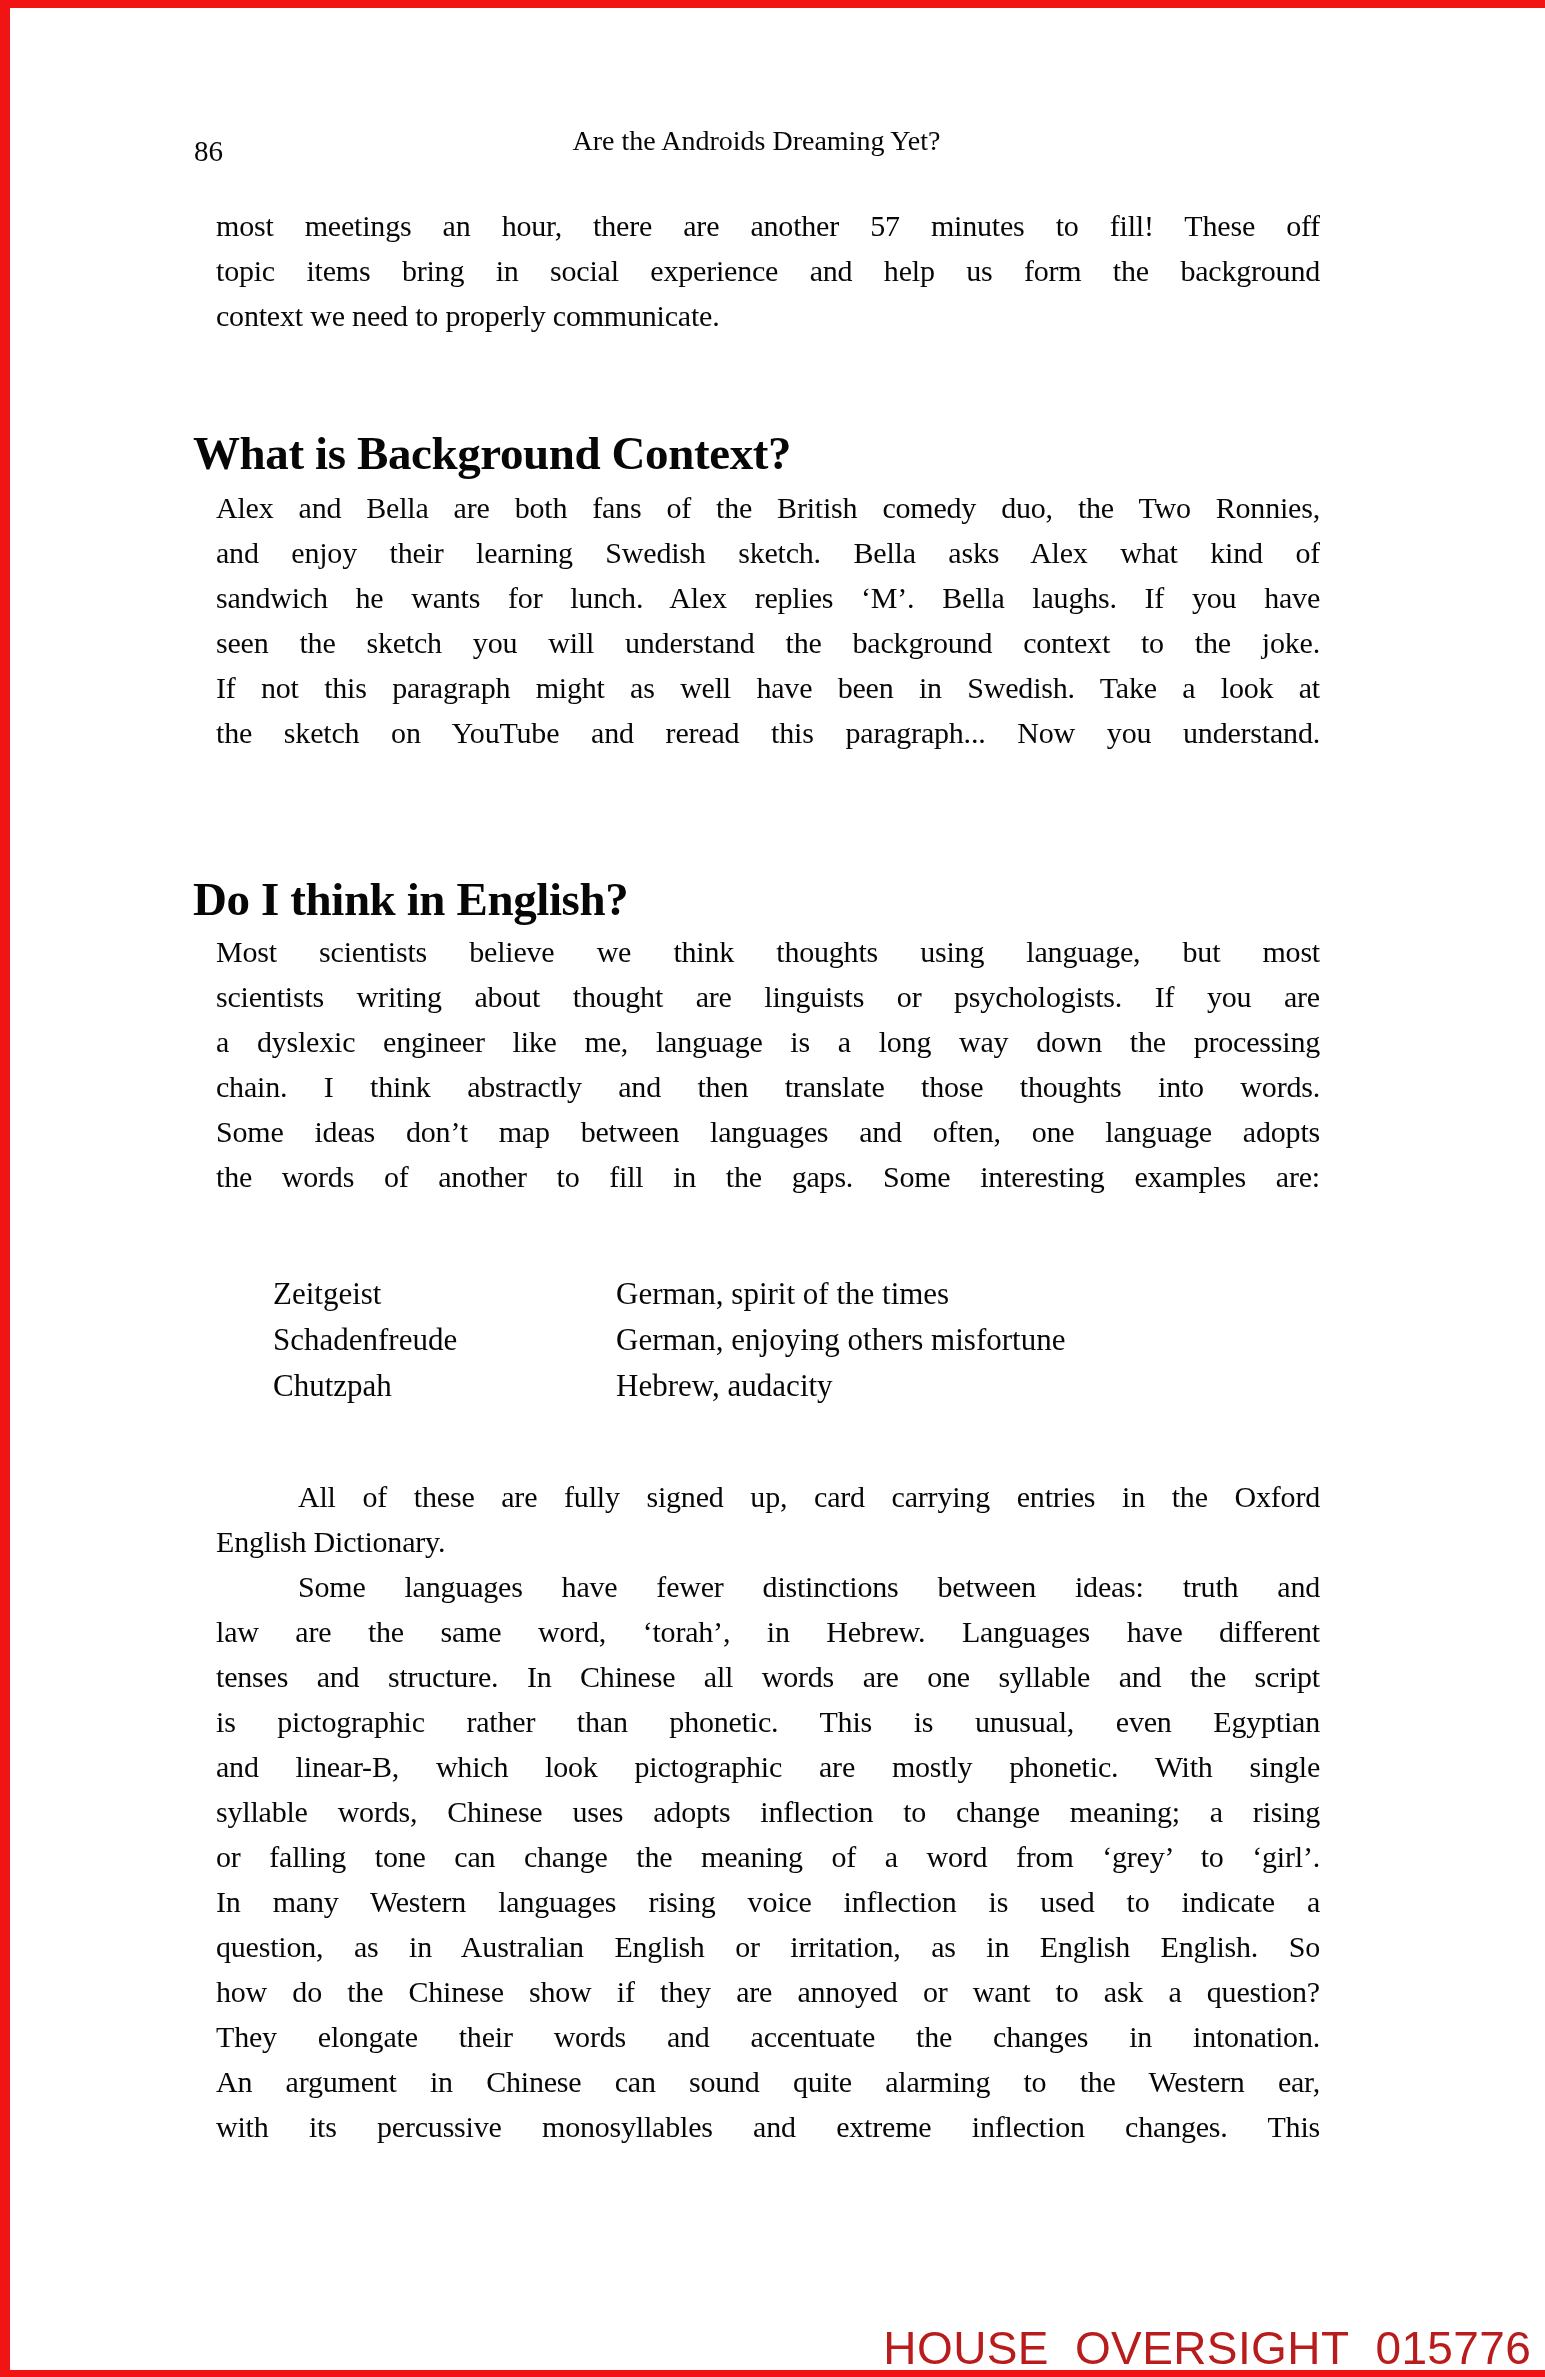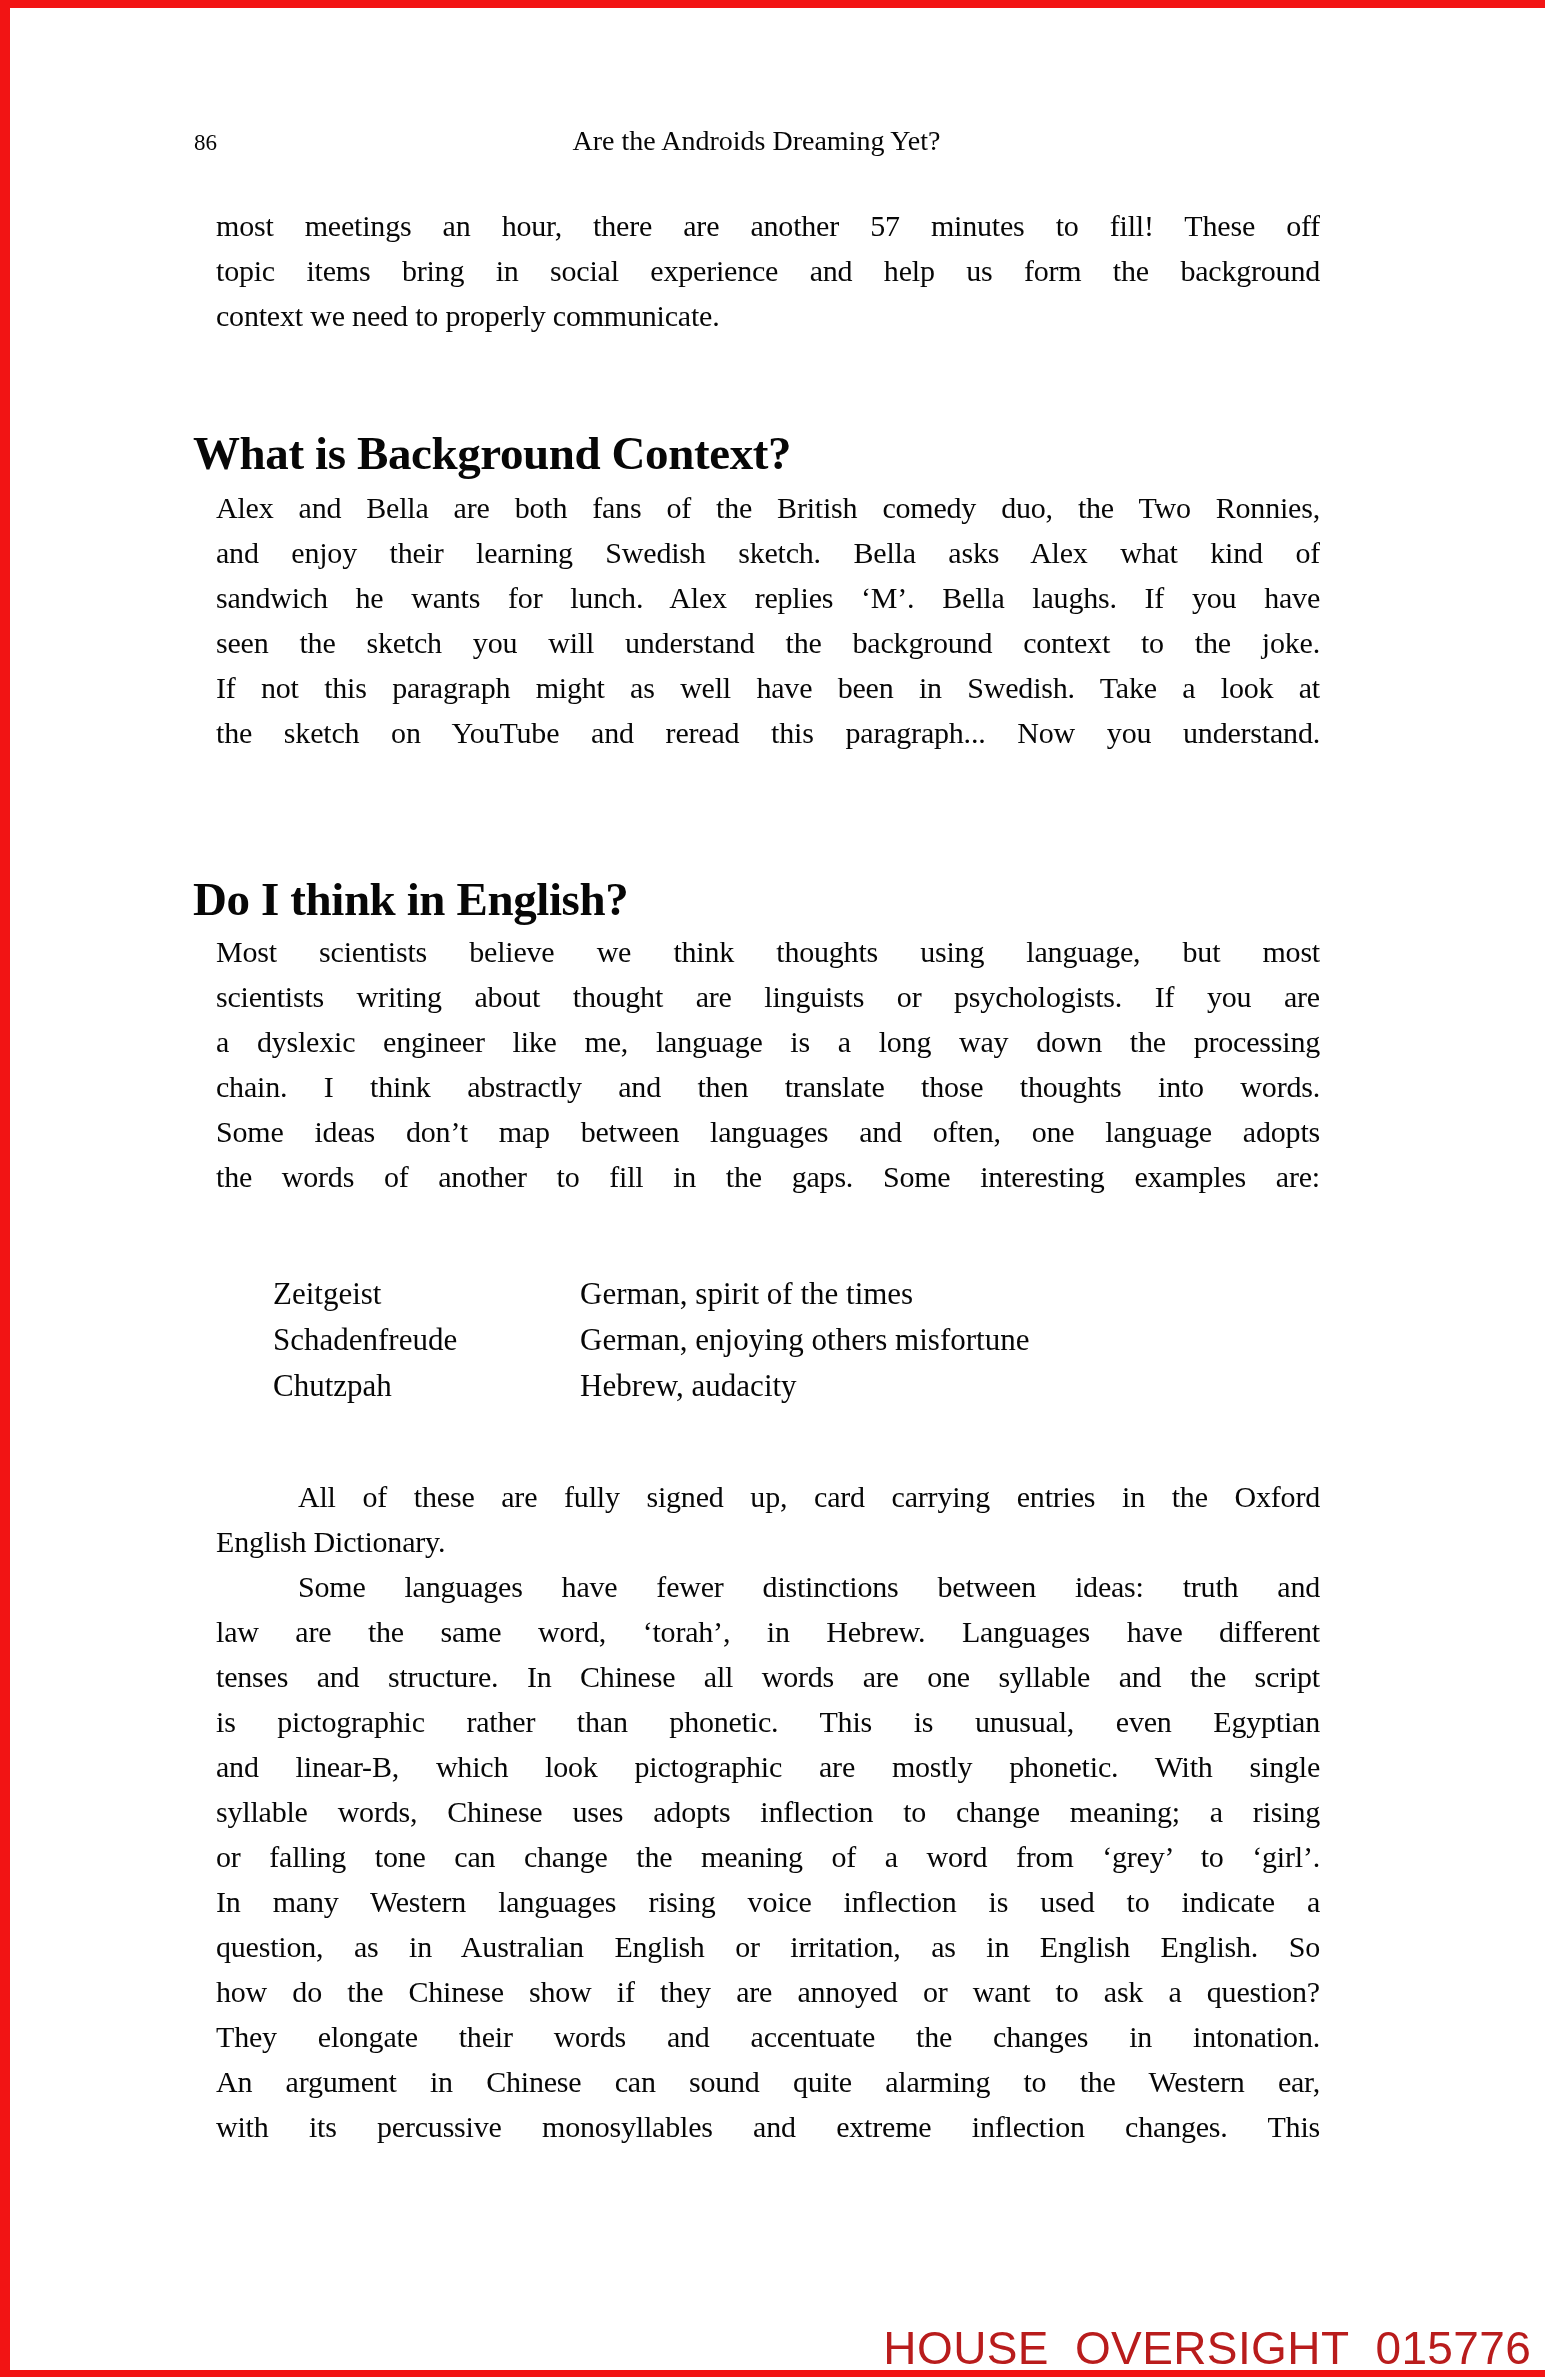--- a/index.html
+++ b/index.html
@@ -13,22 +13,22 @@
     color: #070707;
   }
   
   .edge { position: absolute; background: #f21414; z-index: 5; }
   .edge-left   { left: 0; top: 0; width: 10.3px; height: 2377px; }
   .edge-top    { left: 0; top: 0; width: 1545px; height: 7.7px; }
   .edge-bottom { left: 0; top: 2370px; width: 1545px; height: 7.7px; }
 
   
   .folio {
-    position: absolute; left: 194px; top: 126px;
-    font-size: 23px; line-height: 34px;
+    position: absolute; left: 194px; top: 134px;
+    font-size: 29px; line-height: 34px;
   }
   .running-title {
     position: absolute; left: 193px; top: 124px; width: 1127px;
     text-align: center; font-size: 28px; line-height: 34px;
   }
 
   
   .tblock { position: absolute; left: 193px; width: 1127px; }
   .tline {
     font-size: 30px;
@@ -46,21 +46,21 @@
   .heading {
     position: absolute; left: 193px; width: 1127px;
     font-size: 47px; font-weight: bold; line-height: 46px;
     letter-spacing: -0.4px;
   }
 
   
   .loanlist { position: absolute; left: 273px; top: 1271px; width: 1047px; }
   .loanrow { height: 46px; line-height: 46px; font-size: 31px; }
   .loanterm { display: inline-block; width: 307px; vertical-align: top; }
-  .loandef  { display: inline-block; vertical-align: top; }
+  .loandef  { display: inline-block; vertical-align: top; margin-left: 36px; }
 
   
   .watermark {
     position: absolute; right: 13.7px; top: 2323px;
     font-family: "Liberation Sans", sans-serif;
     font-size: 46px; line-height: 50px;
     color: #b91c1c; letter-spacing: 0.4px;
   }
 </style>
 </head>

